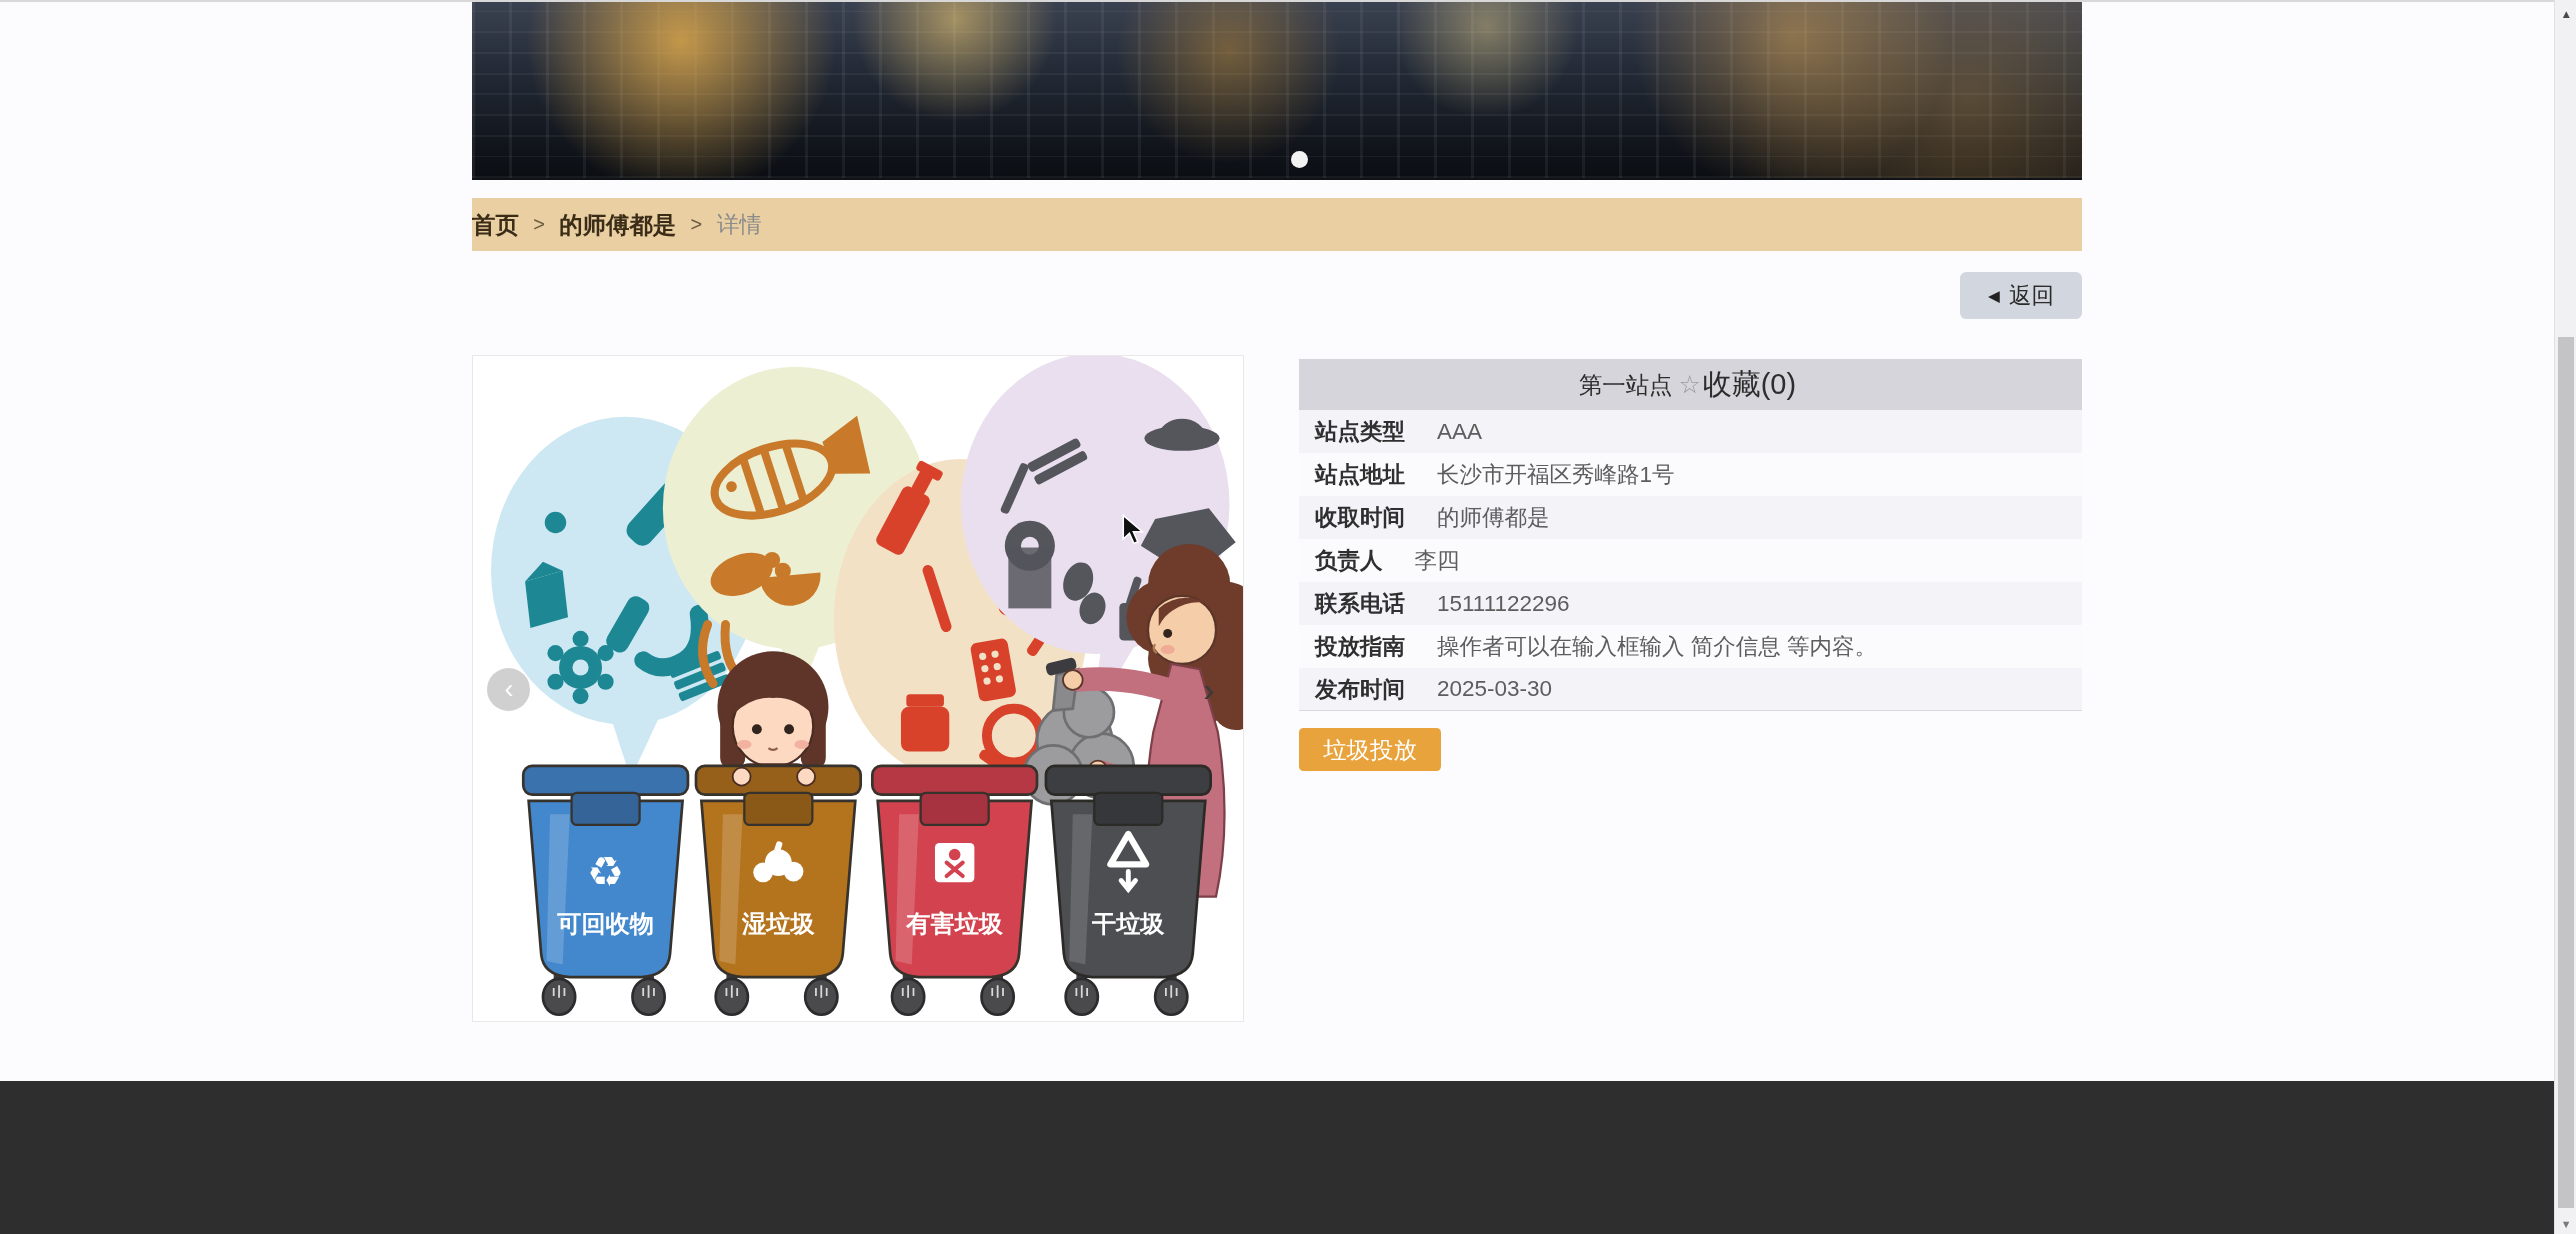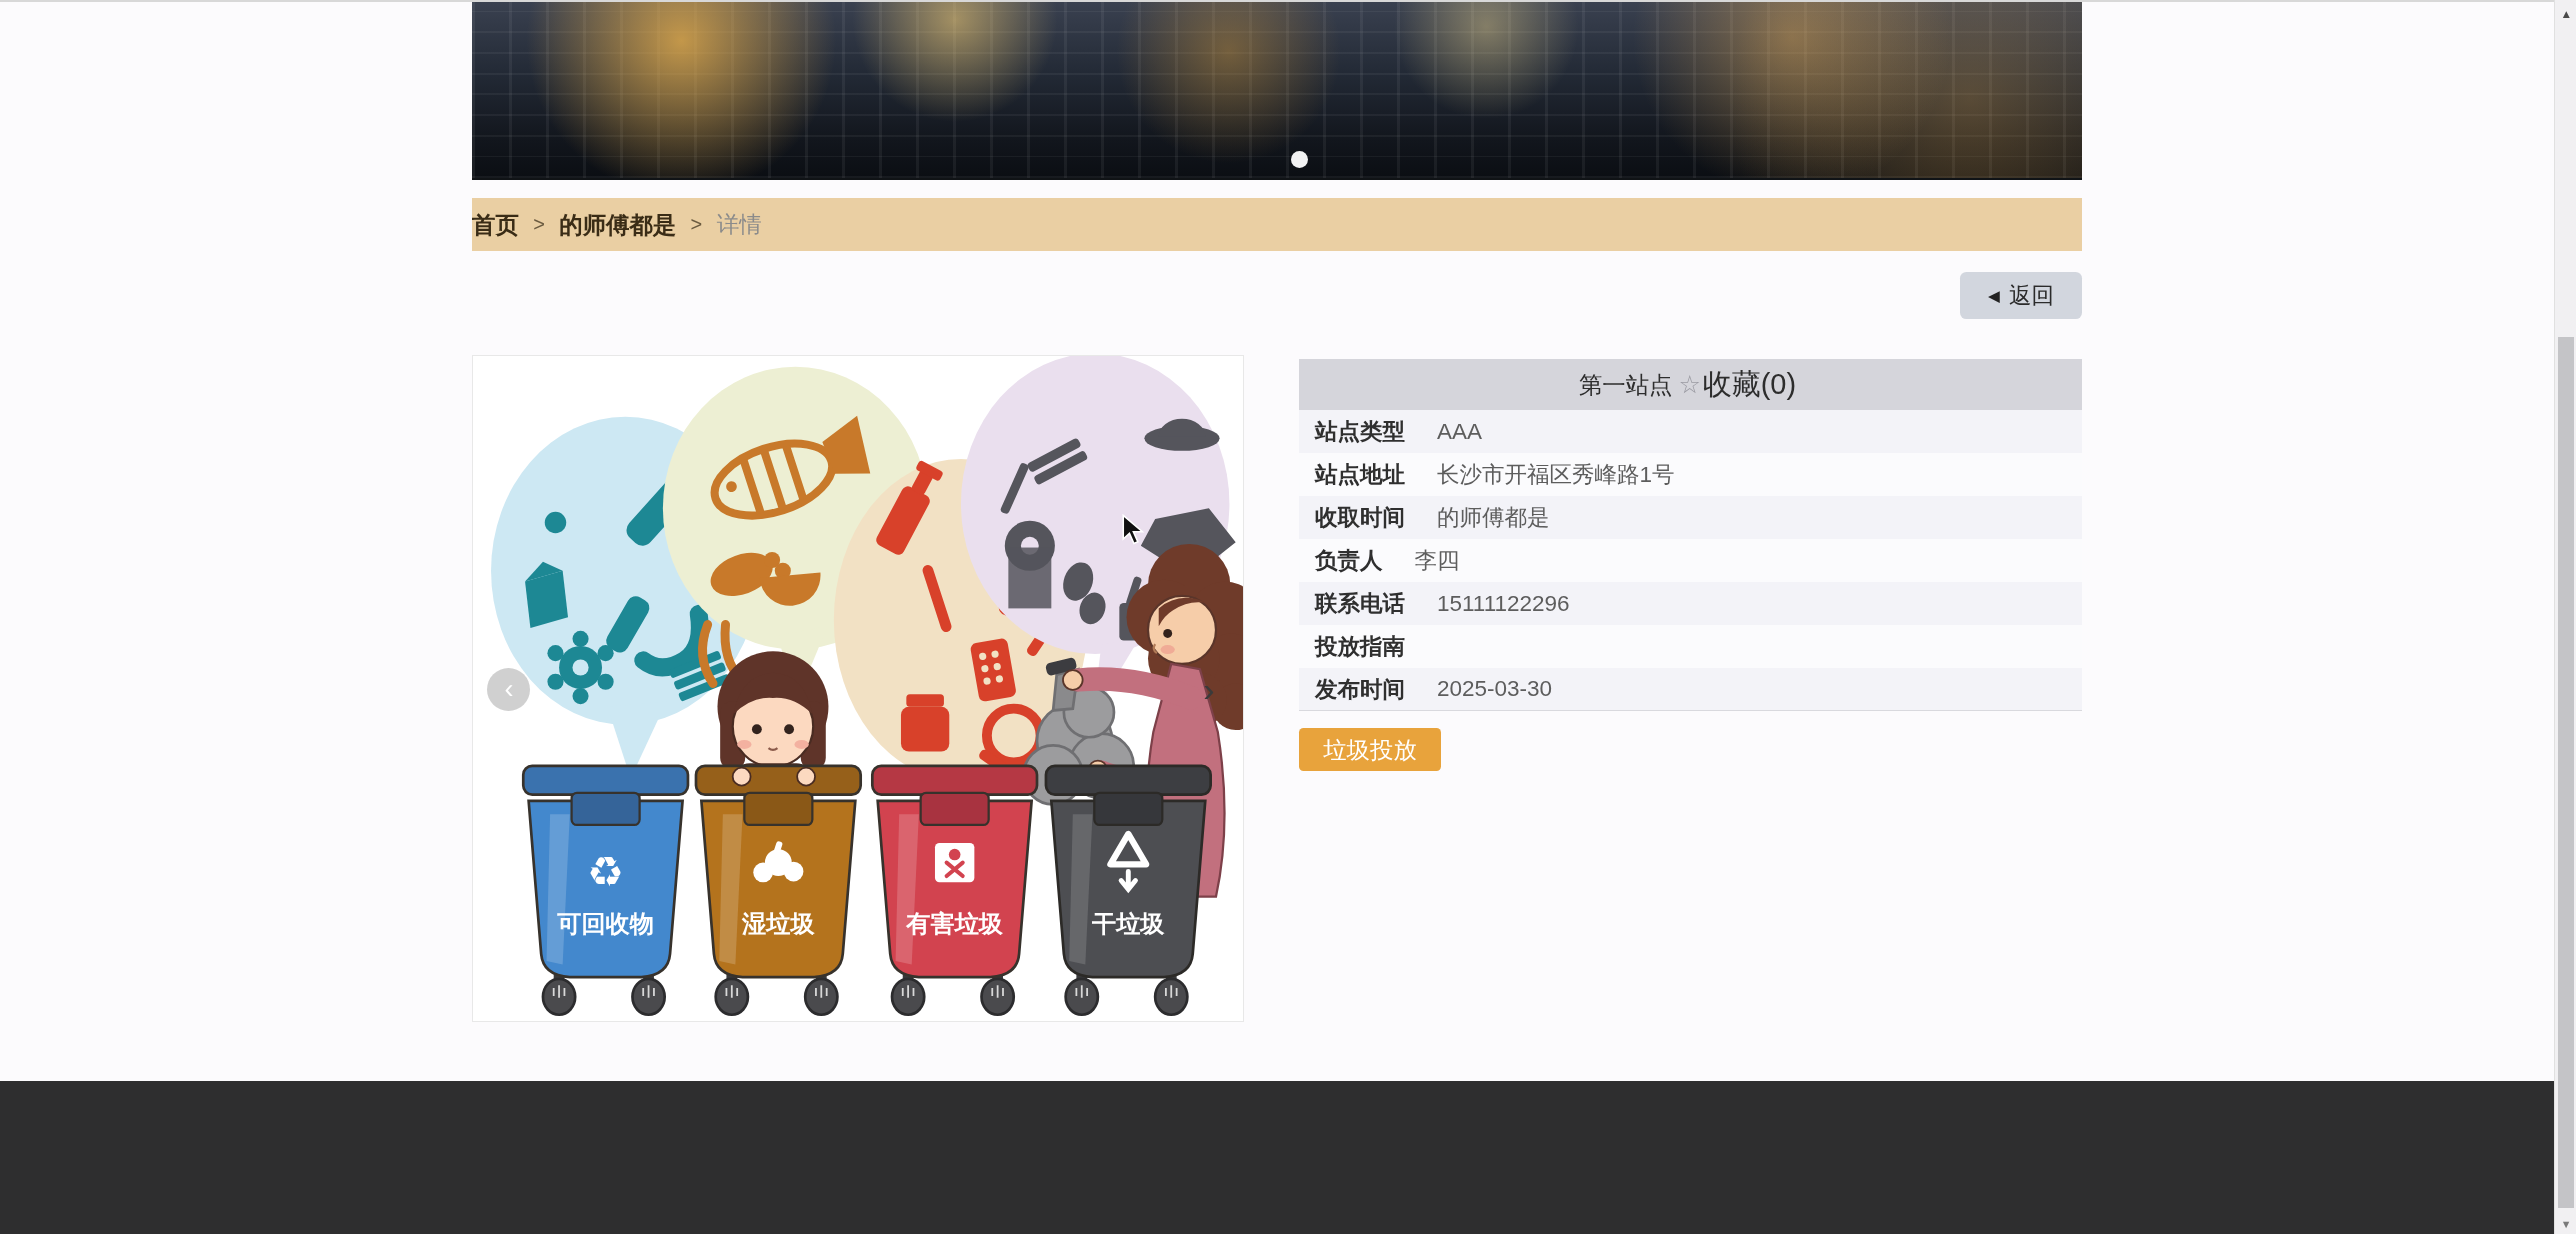--- a/index.html
+++ b/index.html
@@ -345,20 +345,21 @@
       <div class="info-row">
         <span class="row-label">负责人</span>
         <span class="row-value">李四</span>
       </div>
       <div class="info-row">
         <span class="row-label">联系电话</span>
         <span class="row-value">15111122296</span>
       </div>
       <div class="info-row">
         <span class="row-label">投放指南</span>
+        <span class="row-value">操作者可以在输入框输入 简介信息 等内容。</span>
       </div>
       <div class="info-row">
         <span class="row-label">发布时间</span>
         <span class="row-value">2025-03-30</span>
       </div>
     </div>
   </div>
 
   <button class="action-btn">垃圾投放</button>
 

